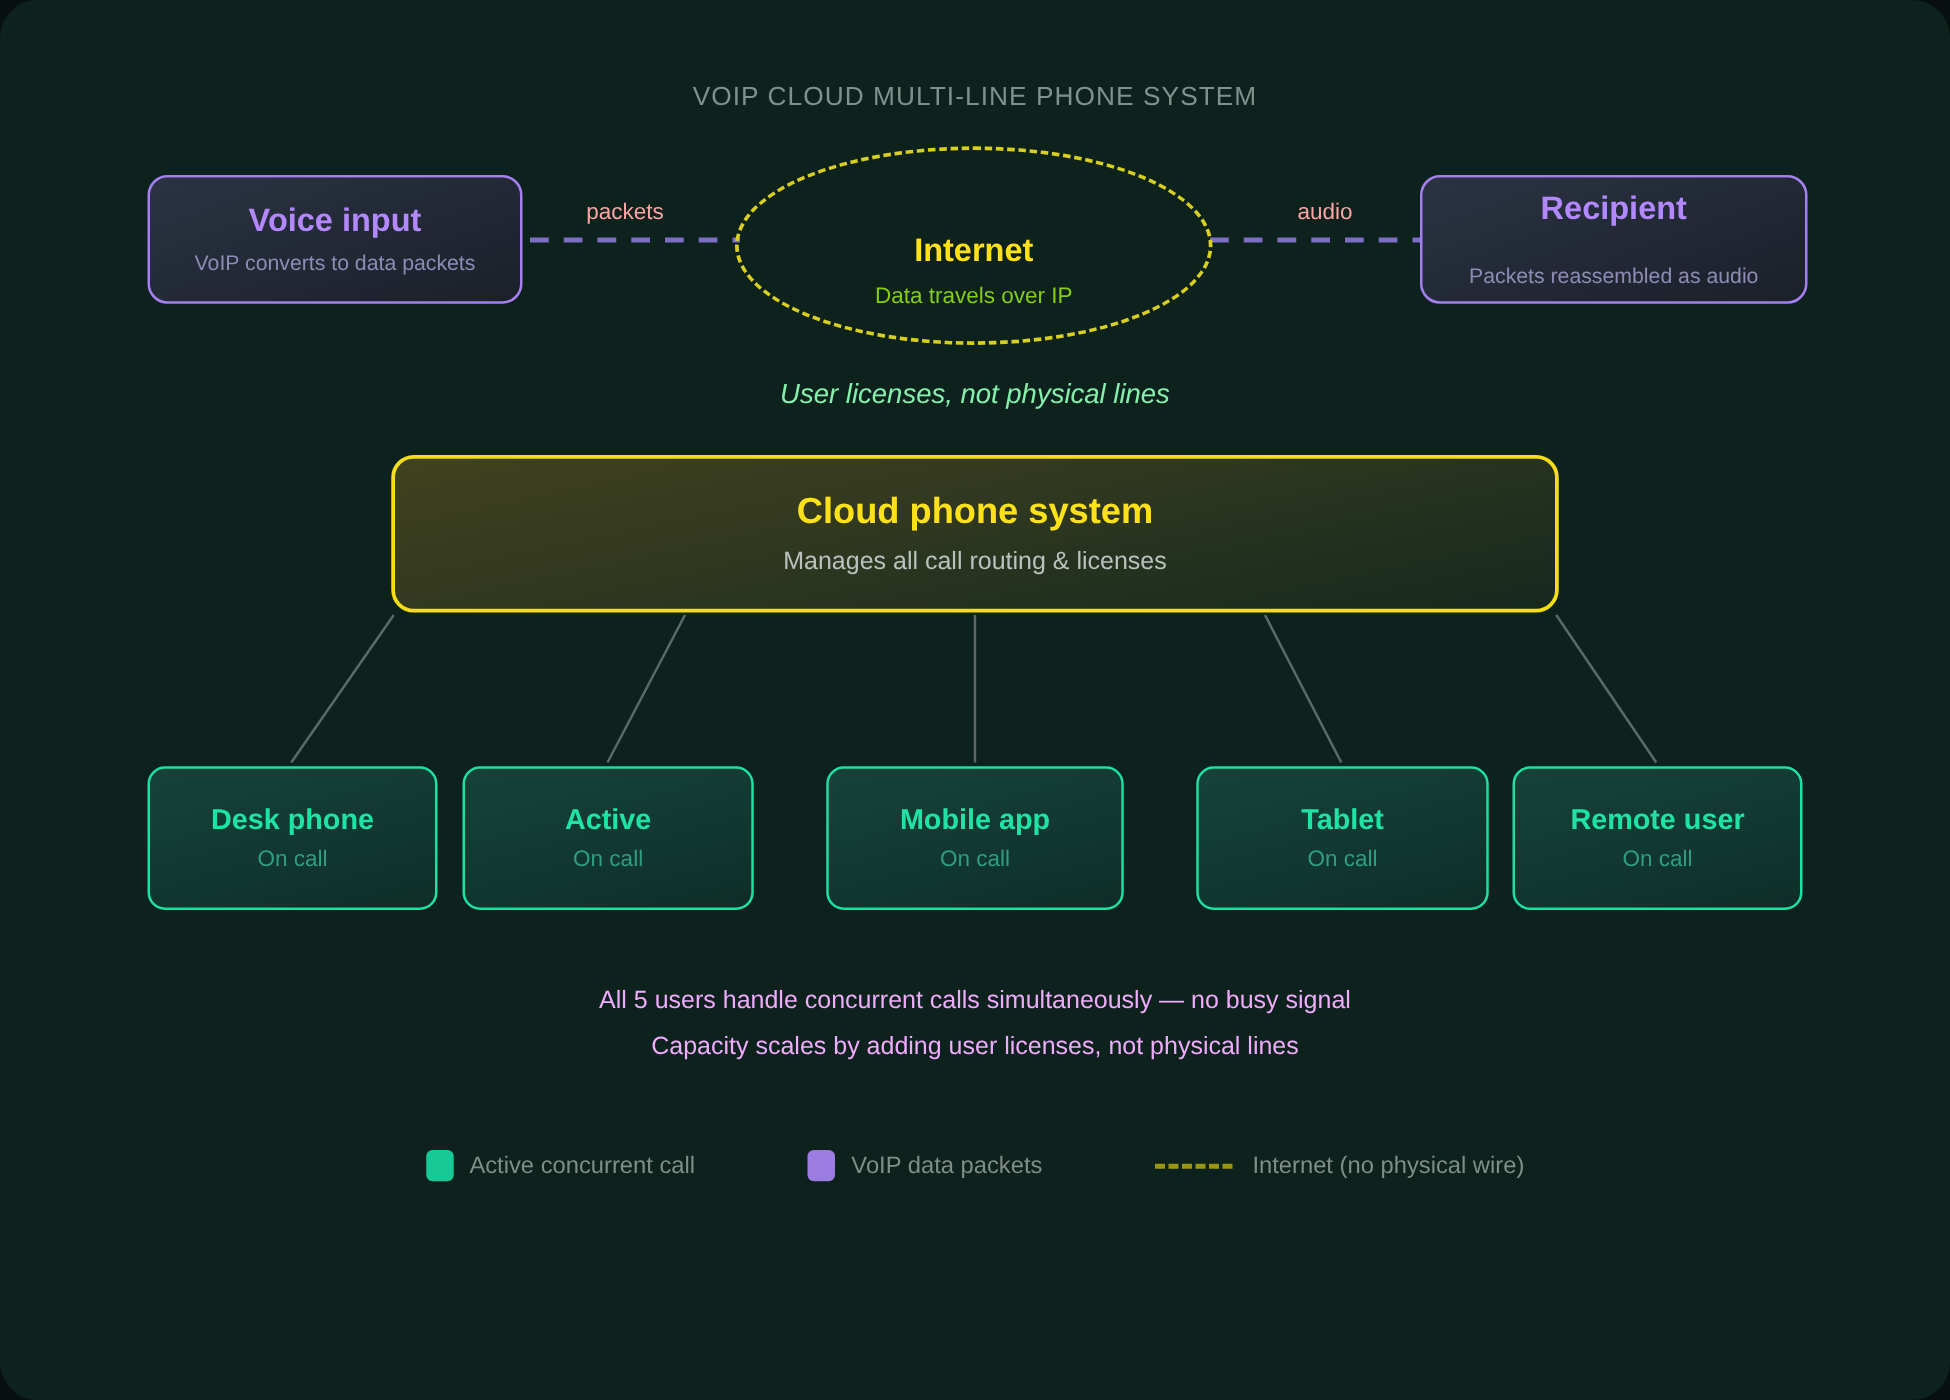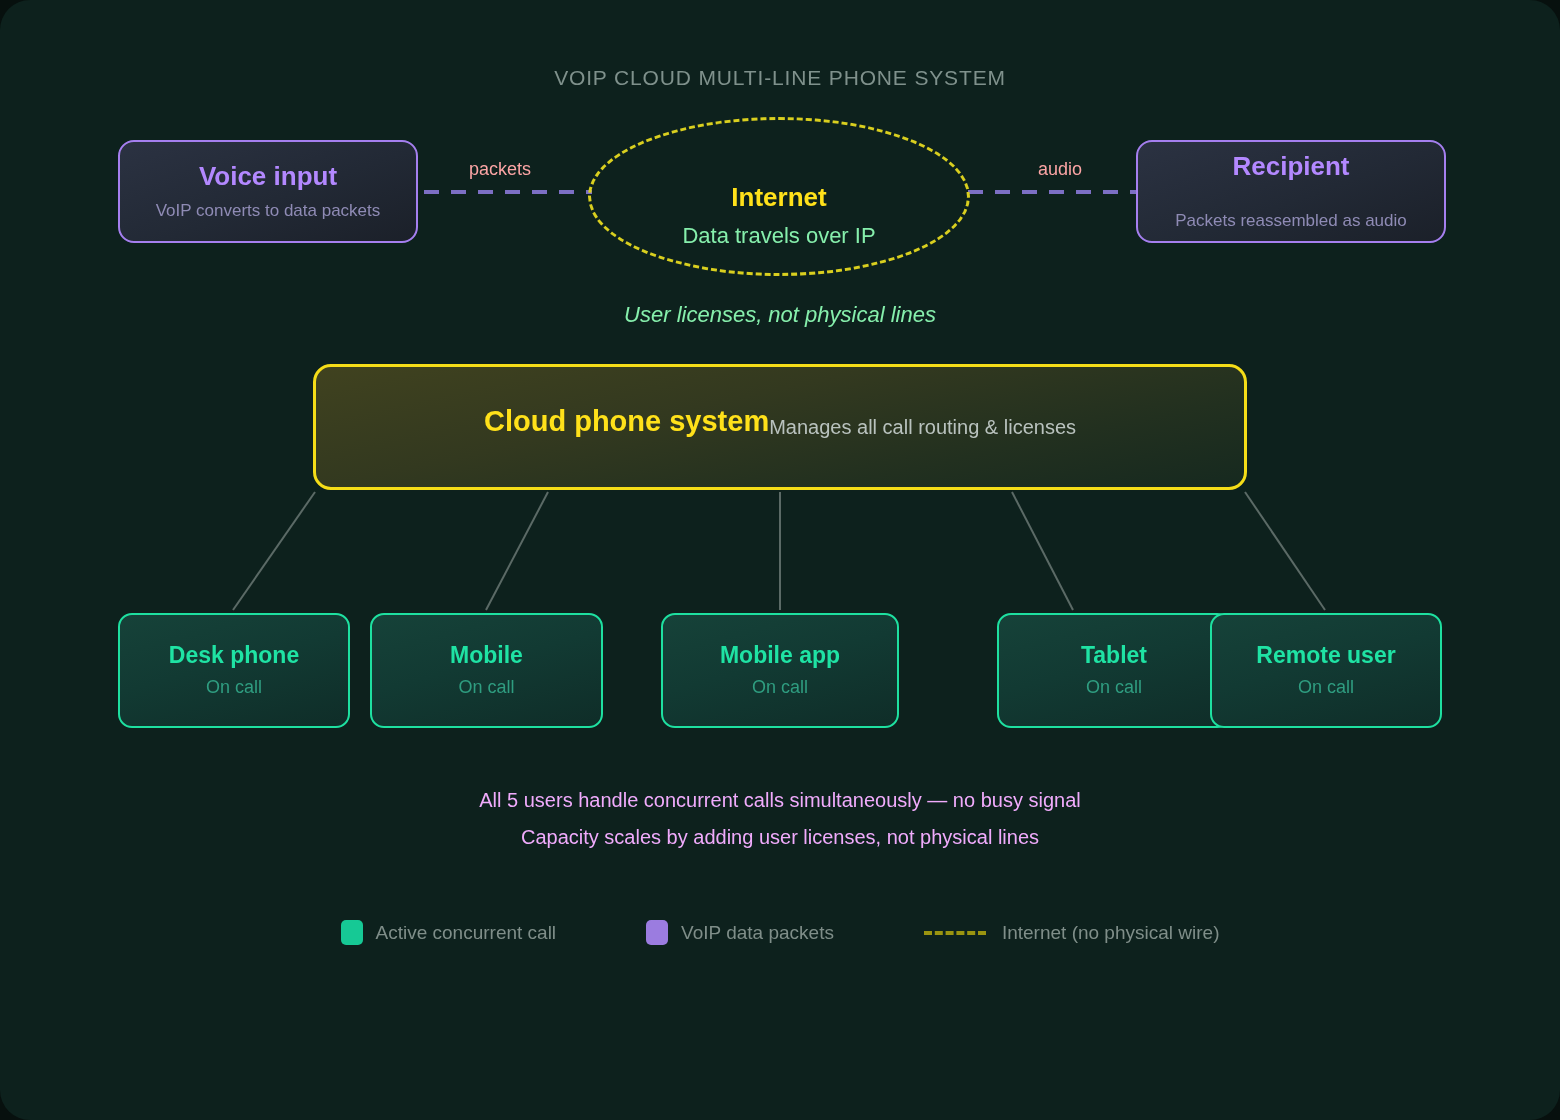--- a/index.html
+++ b/index.html
@@ -87,22 +87,22 @@
     box-sizing: border-box;
   }
   #internet .t {
     color: #ffe11a;
     font-weight: bold;
     font-size: 26px;
     margin-bottom: 10px;
     margin-top: 38px;
   }
   #internet .s {
-    color: #86efac;
-    font-size: 22px;
+    color: #84cc16;
+    font-size: 18px;
   }
 
   
   .edge-label {
     color: #fca5a5;
     font-size: 18px;
     text-align: center;
   }
 
   
@@ -116,21 +116,21 @@
   }
 
   
   #cloud {
     left: 313px; top: 364px;
     width: 934px; height: 126px;
     border: 3px solid #f5dd18;
     border-radius: 18px;
     background: linear-gradient(168deg, #40421f 0%, #33391f 38%, #22301f 72%, #16291f 100%);
     display: flex;
-    flex-direction: row;
+    flex-direction: column;
     align-items: center;
     justify-content: center;
     box-sizing: border-box;
   }
   #cloud .t {
     color: #ffe11a;
     font-weight: bold;
     font-size: 29px;
     margin-bottom: 12px;
   }
@@ -242,30 +242,30 @@
     <div class="t">Cloud phone system</div>
     <div class="s">Manages all call routing &amp; licenses</div>
   </div>
 
   <div class="abs node device" style="left:118px; width:232px;">
     <div class="t">Desk phone</div>
     <div class="s">On call</div>
   </div>
 
   <div class="abs node device" style="left:370px; width:233px;">
-    <div class="t">Mobile</div>
+    <div class="t">Active</div>
     <div class="s">On call</div>
   </div>
 
   <div class="abs node device" style="left:661px; width:238px;">
     <div class="t">Mobile app</div>
     <div class="s">On call</div>
   </div>
 
-  <div class="abs node device" style="left:957px; width:234px;margin-left:40px;">
+  <div class="abs node device" style="left:957px; width:234px;">
     <div class="t">Tablet</div>
     <div class="s">On call</div>
   </div>
 
   <div class="abs node device" style="left:1210px; width:232px;">
     <div class="t">Remote user</div>
     <div class="s">On call</div>
   </div>
 
   <div class="abs note" id="note1">All 5 users handle concurrent calls simultaneously — no busy signal</div>

